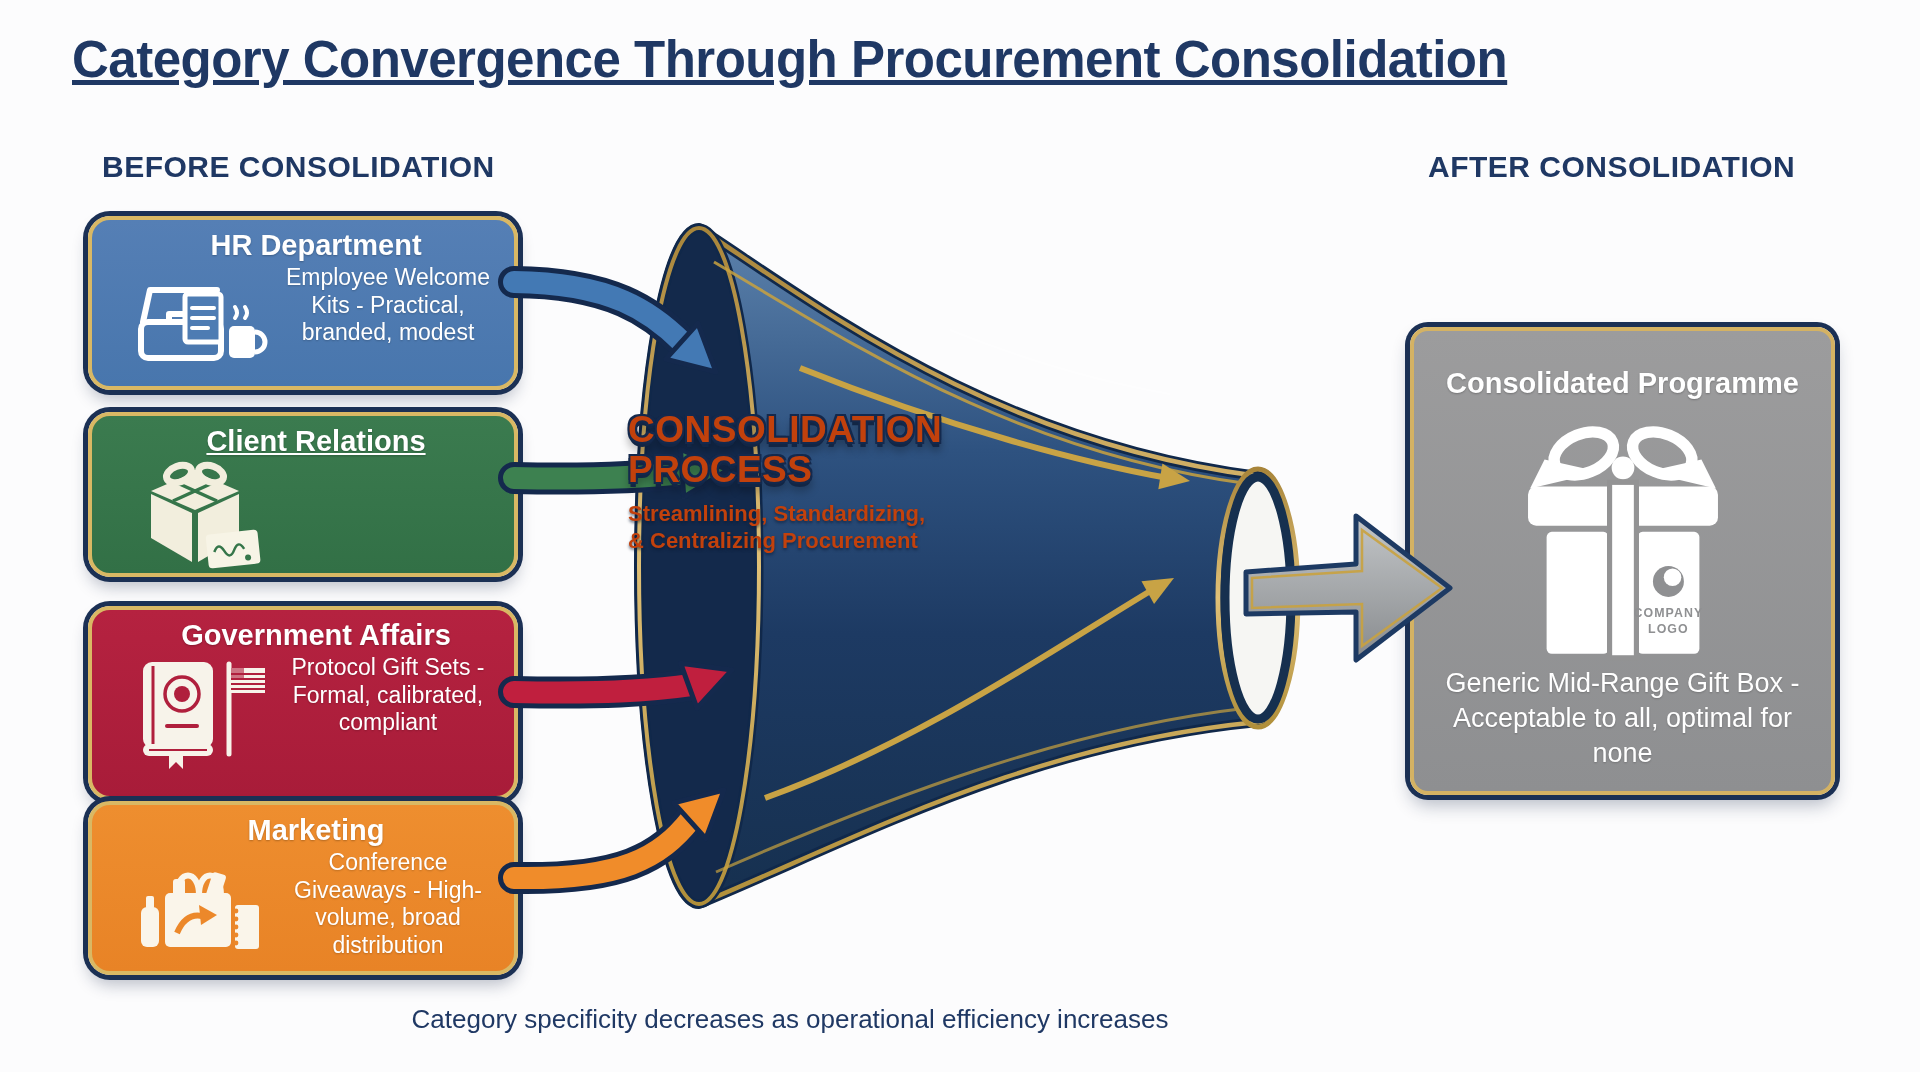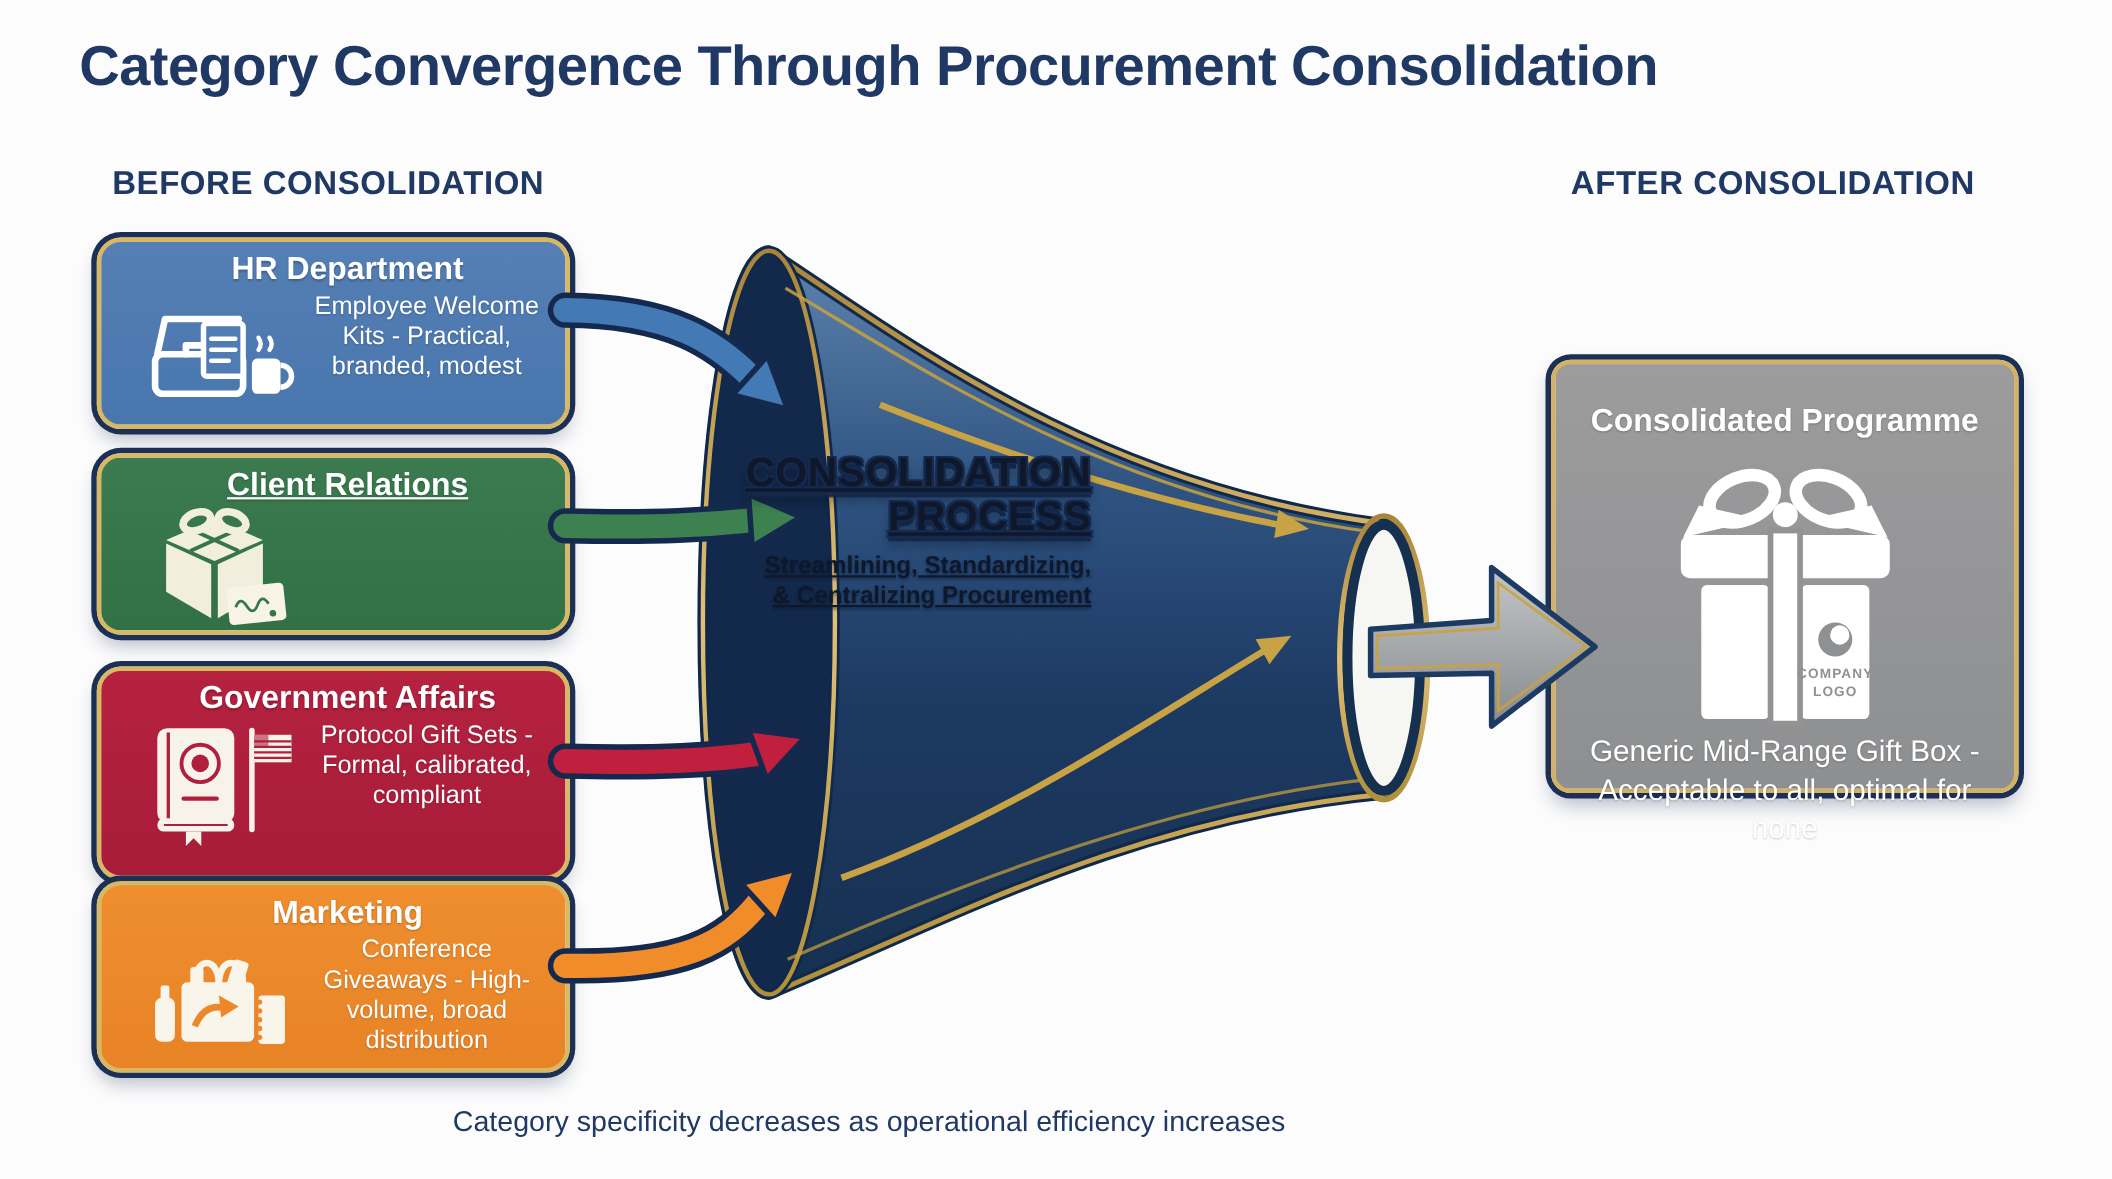--- a/index.html
+++ b/index.html
@@ -5,20 +5,21 @@
   html,body{ margin:0; padding:0; background:#e9e9ec; }
   .page{
     position:relative; width:1920px; height:1072px;
     background:#fcfcfd; overflow:hidden;
     font-family:"Liberation Sans", sans-serif;
   }
   .main-title{
     position:absolute; left:72px; top:30px;
     font-size:51px; font-weight:800; color:#1f3864; letter-spacing:-0.5px;
     margin:0;
+    text-decoration:underline;
   }
   .section-heading{
     position:absolute; font-size:30px; font-weight:800;
     color:#1f3864; letter-spacing:0.5px;
   }
   .heading-before{ left:102px; top:150px; }
   .heading-after{ left:1428px; top:150px; }
 
   .dept-box{
     position:absolute; left:88px; width:430px; box-sizing:border-box;
@@ -39,34 +40,34 @@
   }
   #box-hr{ top:216px; height:174px; background:linear-gradient(180deg,#557fb5,#4876ad); }
   #box-client{ top:412px; height:165px; background:linear-gradient(180deg,#3b7b4f,#327046);text-decoration:underline; }
   #box-gov{ top:606px; height:194px; background:linear-gradient(180deg,#b52240,#a81c39); }
   #box-mkt{ top:801px; height:174px; background:linear-gradient(180deg,#ee8e2f,#e88326); }
 
   .overlay{ position:absolute; left:0; top:0; pointer-events:none; }
 
   .funnel-text{
     position:absolute; left:628px; top:410px; width:364px;
-    text-align:right; color:#0f172a;text-decoration:underline;
+    text-align:left; color:#c2410c;
   }
   .funnel-title{
     font-size:37px; font-weight:800; line-height:1.08; letter-spacing:0.5px;
     text-shadow:-2px -2px 0 #14294d, 2px -2px 0 #14294d, -2px 2px 0 #14294d,
                  2px 2px 0 #14294d, 0 5px 0 #122645, 0 8px 10px rgba(0,0,0,0.45);
   }
   .funnel-sub{
     margin-top:10px; font-size:22px; font-weight:600; line-height:1.25;
     text-shadow:0 2px 3px rgba(10,25,50,0.6);
   }
 
   .after-box{
-    position:absolute; left:1410px; top:327px; width:425px; height:394px;
+    position:absolute; left:1410px; top:327px; width:425px; height:468px;
     box-sizing:border-box; border-radius:18px; border:4px solid #d4b263;
     box-shadow:0 0 0 5px #1b3054, 0 10px 18px rgba(20,35,70,0.3);
     background:linear-gradient(180deg,#9c9c9d,#8e8f91);
     color:#fff; text-align:center;
   }
   .after-title{ font-size:29px; font-weight:800; margin-top:36px; text-shadow:0 1px 2px rgba(0,0,0,0.25); }
   .gift-wrap{ margin-top:8px; height:256px; }
   .after-desc{
     font-size:27px; font-weight:500; line-height:1.3; width:392px; margin:2px auto 0;
     text-shadow:0 1px 2px rgba(0,0,0,0.2);

